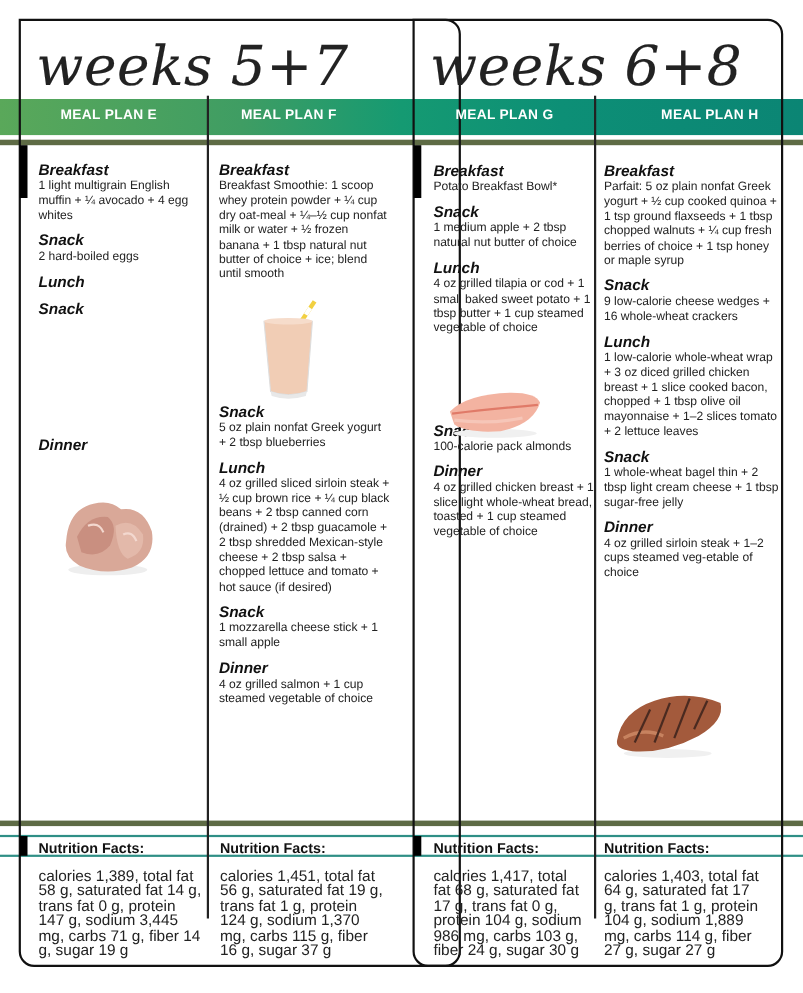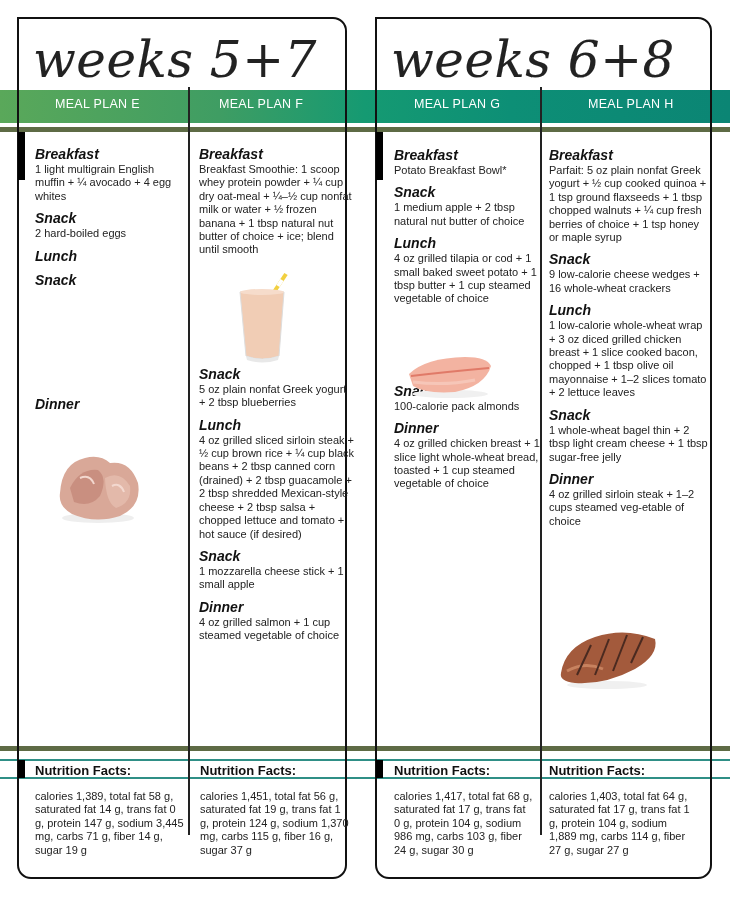--- a/index.html
+++ b/index.html
@@ -10,39 +10,39 @@
   .banner { position: absolute; top: 90px; height: 33px; left: 0; width: 730px;
     background: linear-gradient(90deg, #5aa85a 0%, #3f9d63 30%, #159a72 50%, #0d8f76 70%, #0b8574 100%); }
   .banner-white { position: absolute; top: 123px; height: 4px; left: 0; width: 730px; background: #ffffff; }
   .olive-bar { position: absolute; top: 127px; height: 5px; left: 0; width: 730px; background: #5e6b45; }
   .olive-bar-bottom { position: absolute; top: 746px; height: 5px; left: 0; width: 730px; background: #5e6b45; }
   .teal-line-1 { position: absolute; top: 759px; height: 1.5px; left: 0; width: 730px; background: #2f8f86; }
   .teal-line-2 { position: absolute; top: 777px; height: 1.5px; left: 0; width: 730px; background: #2f8f86; }
 
   
   .card { position: absolute; top: 17px; height: 862px; border: 2.5px solid #111; border-radius: 0 14px 14px 14px; }
-  .card.left { left: 17px; width: 330px; }
+  .card.left { left: 17px; width: 402px; }
   .card.right { left: 375px; width: 337px; }
   .card .title { position: absolute; top: 12px; left: 14px; font-family: "DejaVu Serif", serif; font-style: italic;
     font-weight: 300; font-size: 50px; color: #222; letter-spacing: 0.5px; -webkit-text-stroke: 0.1px #222; }
 
   
   .divider { position: absolute; top: 87px; width: 1.5px; background: #222; height: 748px; }
 
-  .plan-label { position: absolute; top: 97px; color: #fff; font-weight: normal; font-size: 12.5px; letter-spacing: 0.3px; padding-left: 20px; }
+  .plan-label { position: absolute; top: 97px; color: #fff; font-weight: bold; font-size: 12.5px; letter-spacing: 0.3px; padding-left: 20px; }
 
   .accent-block { position: absolute; width: 7px; background: #000; }
 
   .col { position: absolute; width: 152px; }
   .meal-title { font-family: Liberation Sans, sans-serif; font-style: italic; font-weight: bold; font-size: 14px; line-height: 18px; color: #111; margin-top: 6px; }
   .meal-title:first-child { margin-top: 0; }
   .meal-text { font-size: 11px; line-height: 13.4px; color: #222; }
 
   .nut-title { position: absolute; top: 763px; font-weight: bold; font-size: 13px; color: #111; }
-  .nut-text { position: absolute; top: 790px; width: 150px; font-size: 11px; line-height: 13.4px; color: #222; }
+  .nut-text { position: absolute; top: 790px; width: 150px; font-size: 14px; line-height: 13.4px; color: #222; }
 
   
   .food { position: absolute; }
 </style>
 </head>
 <body>
 
 <div class="banner"></div>
 <div class="banner-white"></div>
 <div class="olive-bar"></div>
@@ -57,21 +57,21 @@
 <div class="card right">
   <div class="title">weeks 6+8</div>
 </div>
 
 <div class="divider" style="left:188px;"></div>
 <div class="divider" style="left:540px;"></div>
 
 <div class="plan-label" style="left:35px;">MEAL PLAN  E</div>
 <div class="plan-label" style="left:199px;">MEAL PLAN  F</div>
 <div class="plan-label" style="left:394px;">MEAL PLAN  G</div>
-<div class="plan-label" style="left:568px;">MEAL PLAN  H</div>
+<div class="plan-label" style="left:581px;">MEAL PLAN  H</div>
 
 <div class="accent-block" style="left:18px; top:132px; height:48px;"></div>
 <div class="accent-block" style="left:376px; top:132px; height:48px;"></div>
 <div class="accent-block" style="left:18px; top:760px; height:18px;"></div>
 <div class="accent-block" style="left:376px; top:760px; height:18px;"></div>
 
 <div class="col" style="left:35px; top:145px;">
   <div class="meal-title">Breakfast</div>
   <div class="meal-text">1 light multigrain English muffin + ¼ avocado + 4 egg whites</div>
   <div class="meal-title">Snack</div>

